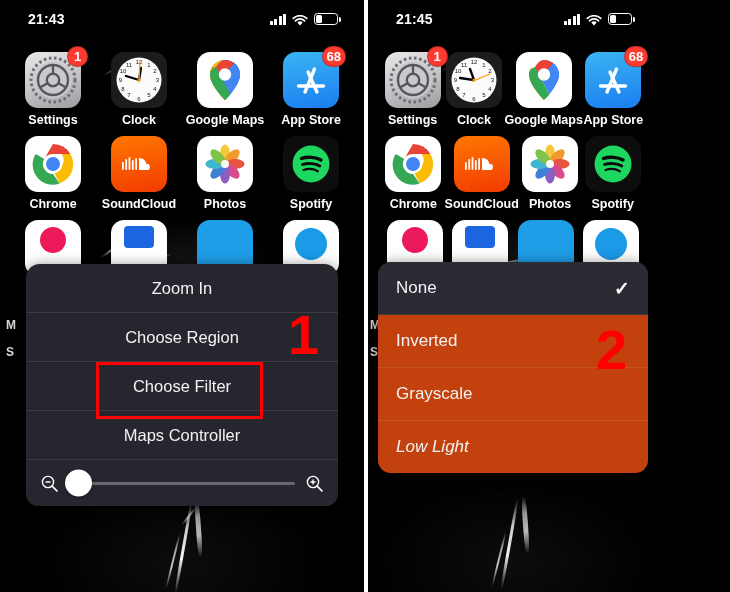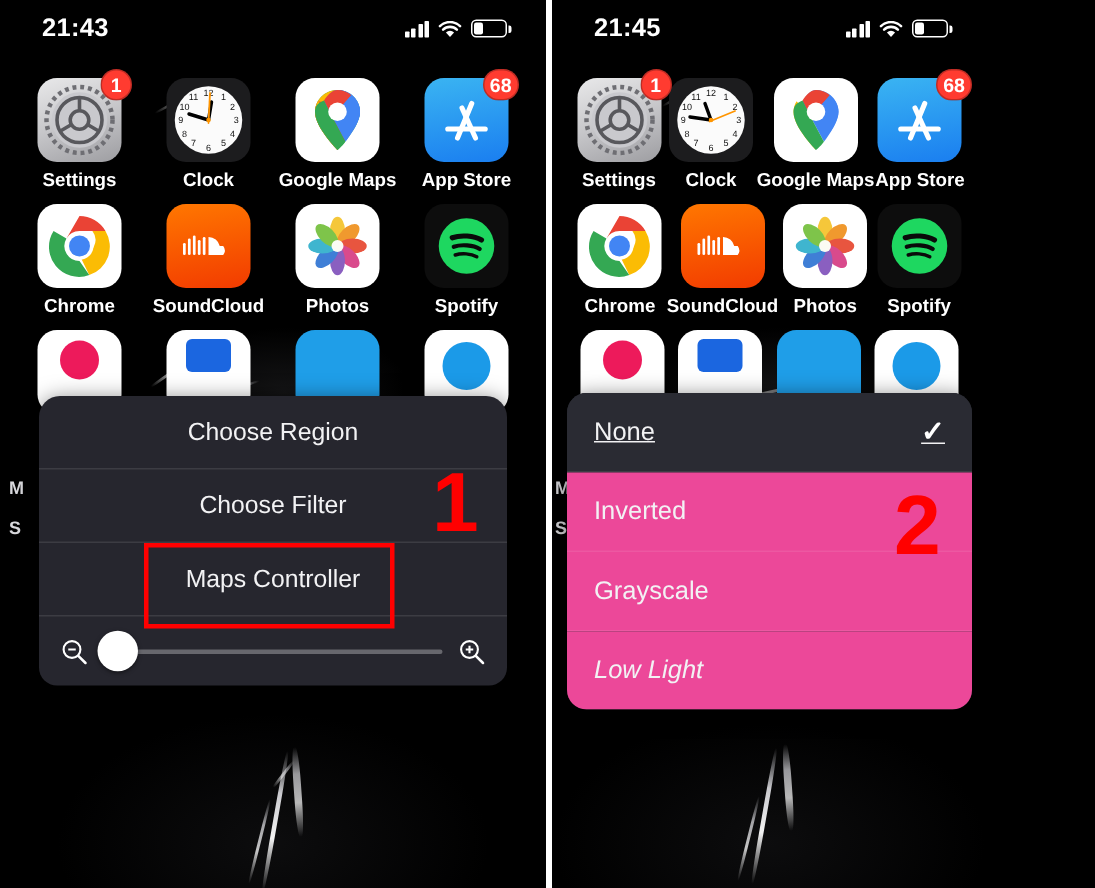--- a/index.html
+++ b/index.html
@@ -64,21 +64,21 @@
     height: 38px;
     display: flex;
     align-items: center;
     justify-content: space-between;
     padding: 0 26px 0 28px;
     box-sizing: border-box;
     z-index: 10;
   }
   .clock-text {
     color: #fff;
-    font-size: 17px;
+    font-size: 14px;
     font-weight: bold;
     letter-spacing: 0.2px;
   }
   .status-icons {
     display: flex;
     align-items: center;
     gap: 6px;
   }
   
   .cellular { display: flex; align-items: flex-end; gap: 1.5px; height: 11px; }
@@ -219,24 +219,24 @@
     color: #f2f2f4;
     font-size: 16.5px;
     border-bottom: 1px solid rgba(255,255,255,0.10);
     position: relative;
   }
   .sheet.filters .sheet-item {
     justify-content: flex-start;
     padding: 0 18px;
     height: 52px;
     font-size: 17px;
-    background: #ec4899;
+    background: #c2410c;
     border-bottom: 1px solid rgba(255,255,255,0.09);
   }
-  .sheet.filters .sheet-item:first-child { background: #2a2b33; text-decoration: underline; }
+  .sheet.filters .sheet-item:first-child { background: #2a2b33; }
   .sheet.filters .sheet-item:last-child { border-bottom: none; font-style: italic; }
   .check {
     margin-left: auto;
     color: #fff;
     font-size: 19px;
     font-weight: bold;
     line-height: 1;
   }
 
   
@@ -532,20 +532,23 @@
             </div>
         </div>
       </div>
     </div>
 
     <div class="peek-label" style="left:6px; top:318px;">M</div>
     <div class="peek-label" style="left:6px; top:345px;">S</div>
 
     <div class="sheet">
       <div class="sheet-item">
+        <span>Zoom In</span>
+      </div>
+      <div class="sheet-item">
         <span>Choose Region</span>
       </div>
       <div class="sheet-item">
         <span>Choose Filter</span>
       </div>
       <div class="sheet-item">
         <span>Maps Controller</span>
       </div>
       <div class="slider-row">
         <div class="mag">

